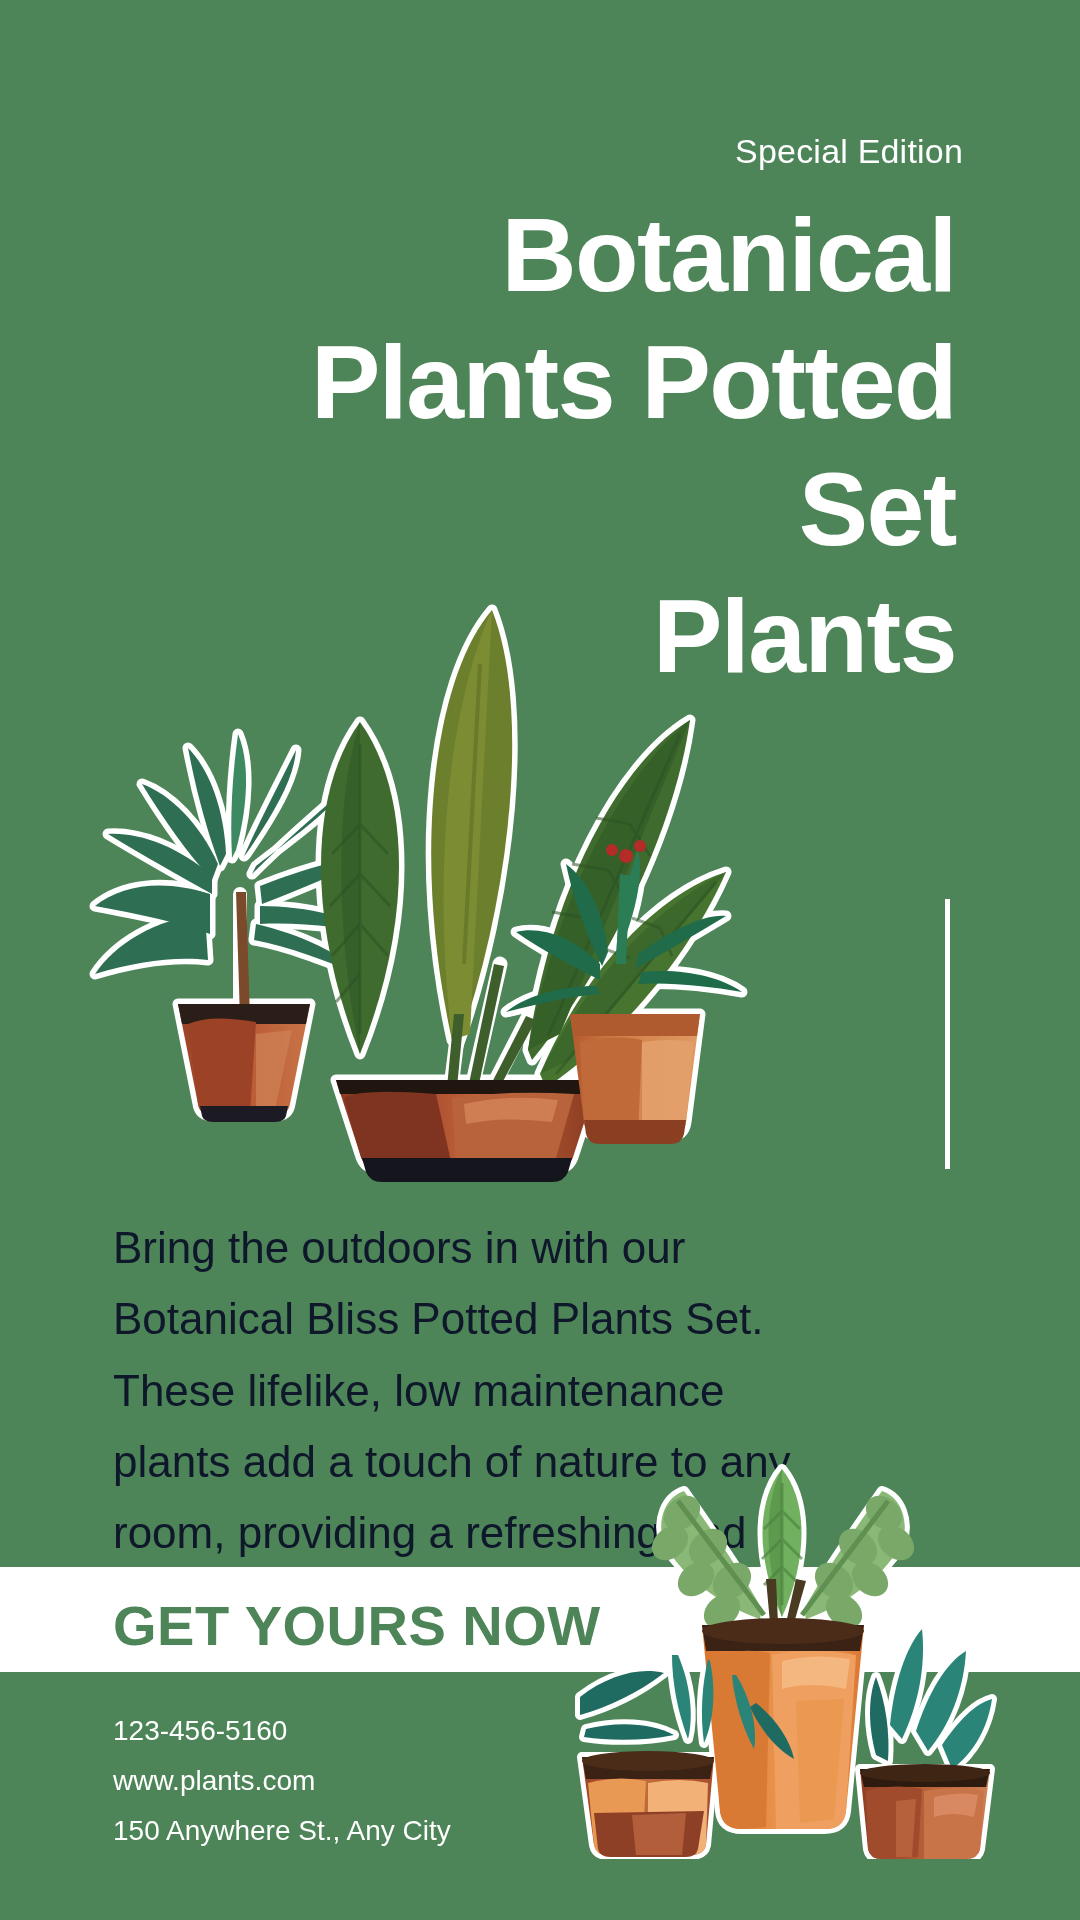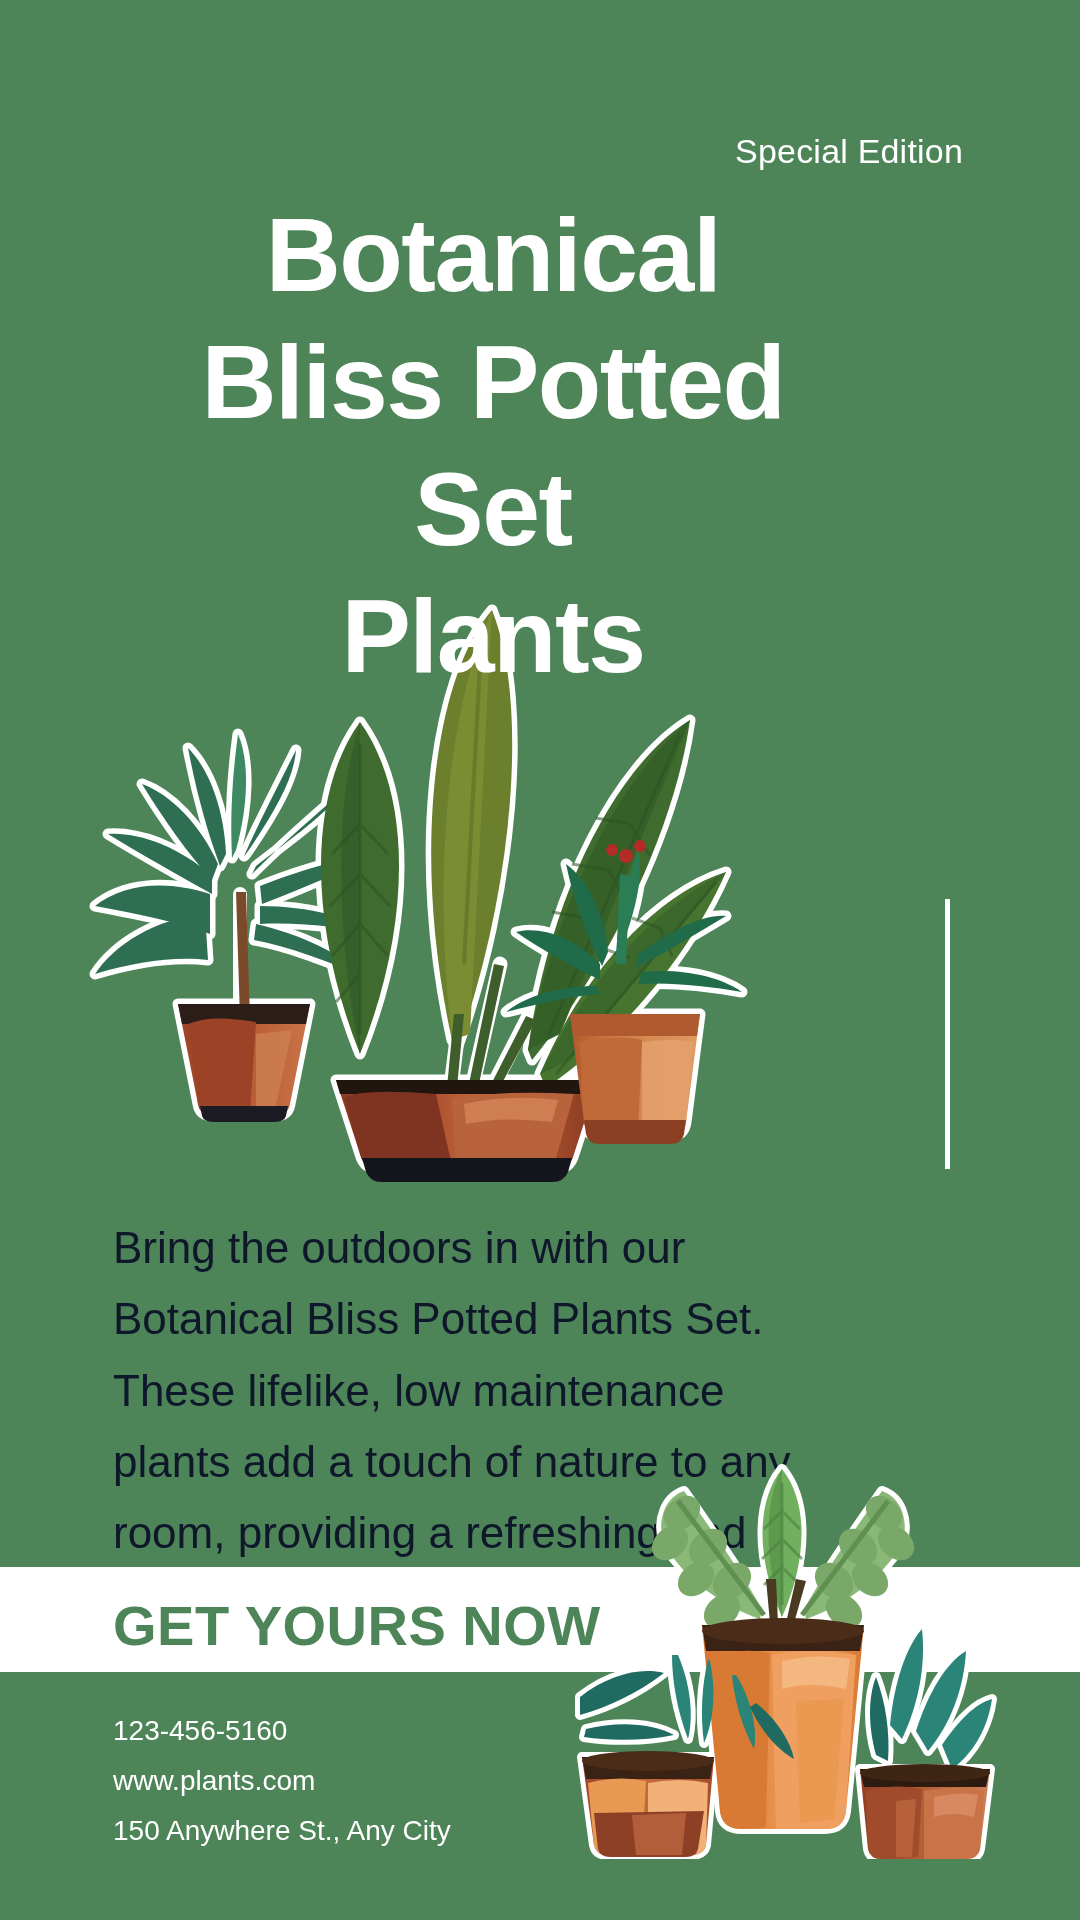--- a/index.html
+++ b/index.html
@@ -28,23 +28,23 @@
     font-size:34px;
     font-weight:400;
     letter-spacing:0.2px;
     line-height:1;
     z-index:6;
   }
 
   
   #headline {
     position:absolute;
-    right:117px; top:168px;
+    right:124px; top:168px;
     width:940px;
-    text-align:center;
+    text-align:right;
     z-index:5;
     pointer-events:none;
   }
   #headline .hl {
     display:block;
     color:#ffffff;
     font-size:104px;
     font-weight:bold;
     line-height:1.22;
     letter-spacing:-1.5px;
@@ -262,21 +262,21 @@
     <path d="M510 520 L640 520 L637 542 L513 542 Z" fill="#b05a2f"></path>
     <path d="M520 548 Q560 540 582 546 L578 640 L540 642 Q526 642 524 628 Z" fill="#c06a3a"></path>
     <path d="M582 548 Q610 544 634 548 L626 628 Q624 642 612 642 L582 642 Z" fill="#e3a06c" opacity="0.9"></path>
     <path d="M524 626 L626 626 L624 640 Q622 650 610 650 L540 650 Q528 650 526 640 Z" fill="#8a3f22"></path>
   </svg>
 
   <div id="eyebrow">Special Edition</div>
 
   <div id="headline">
     <span class="hl">Botanical</span>
-    <span class="hl">Bliss Potted</span>
+    <span class="hl">Plants Potted</span>
     <span class="hl">Set</span>
     <span class="hl">Plants</span>
   </div>
 
   <div id="vrule"></div>
 
   <p id="body-copy">Bring the outdoors in with our Botanical Bliss Potted Plants Set. These lifelike, low maintenance plants add a touch of nature to any room, providing a refreshing and calming atmosphere.</p>
 
   <div id="cta-band"></div>
   <div id="cta-text">GET YOURS NOW</div>

